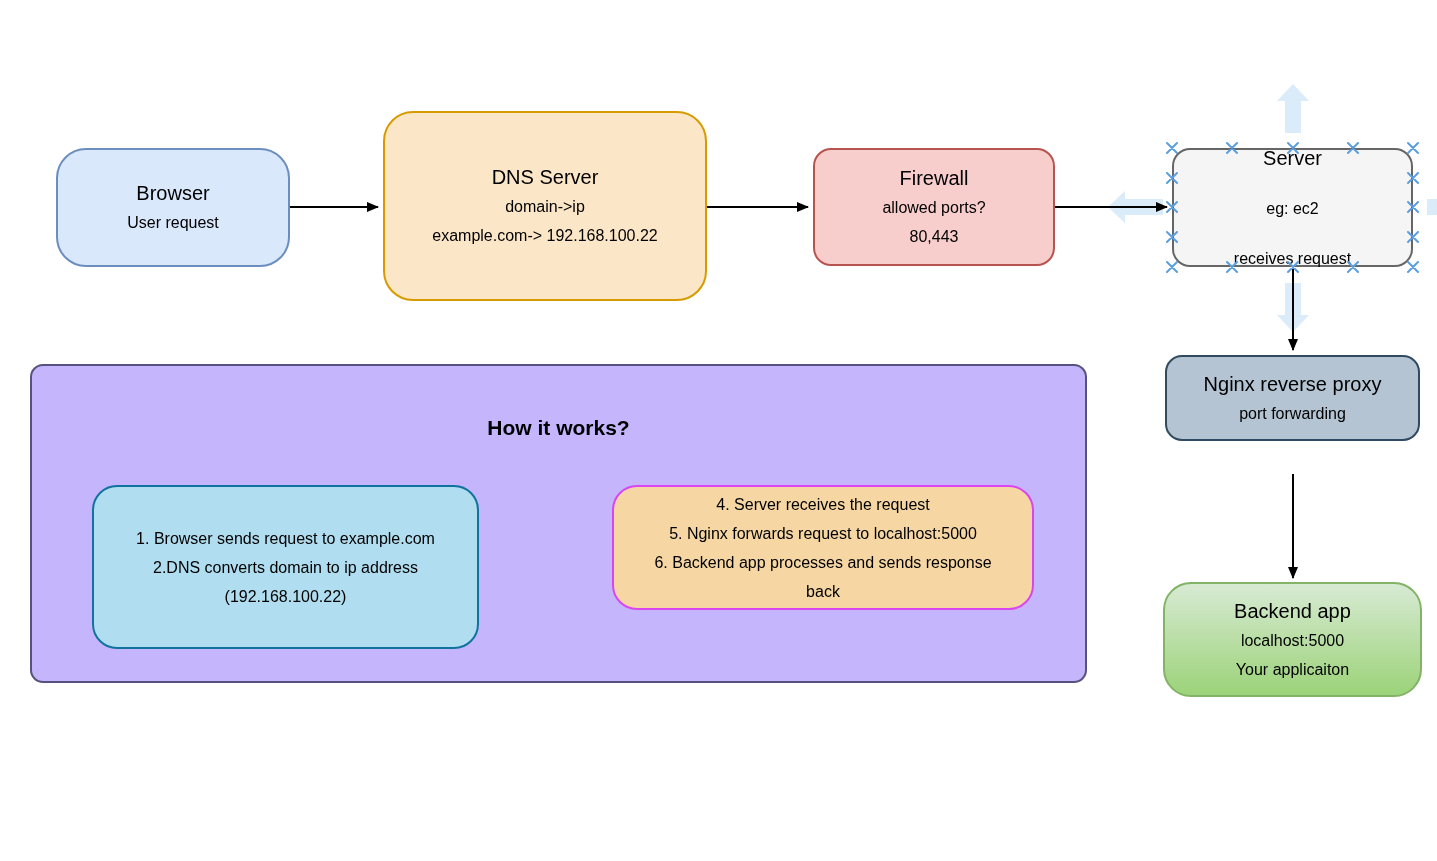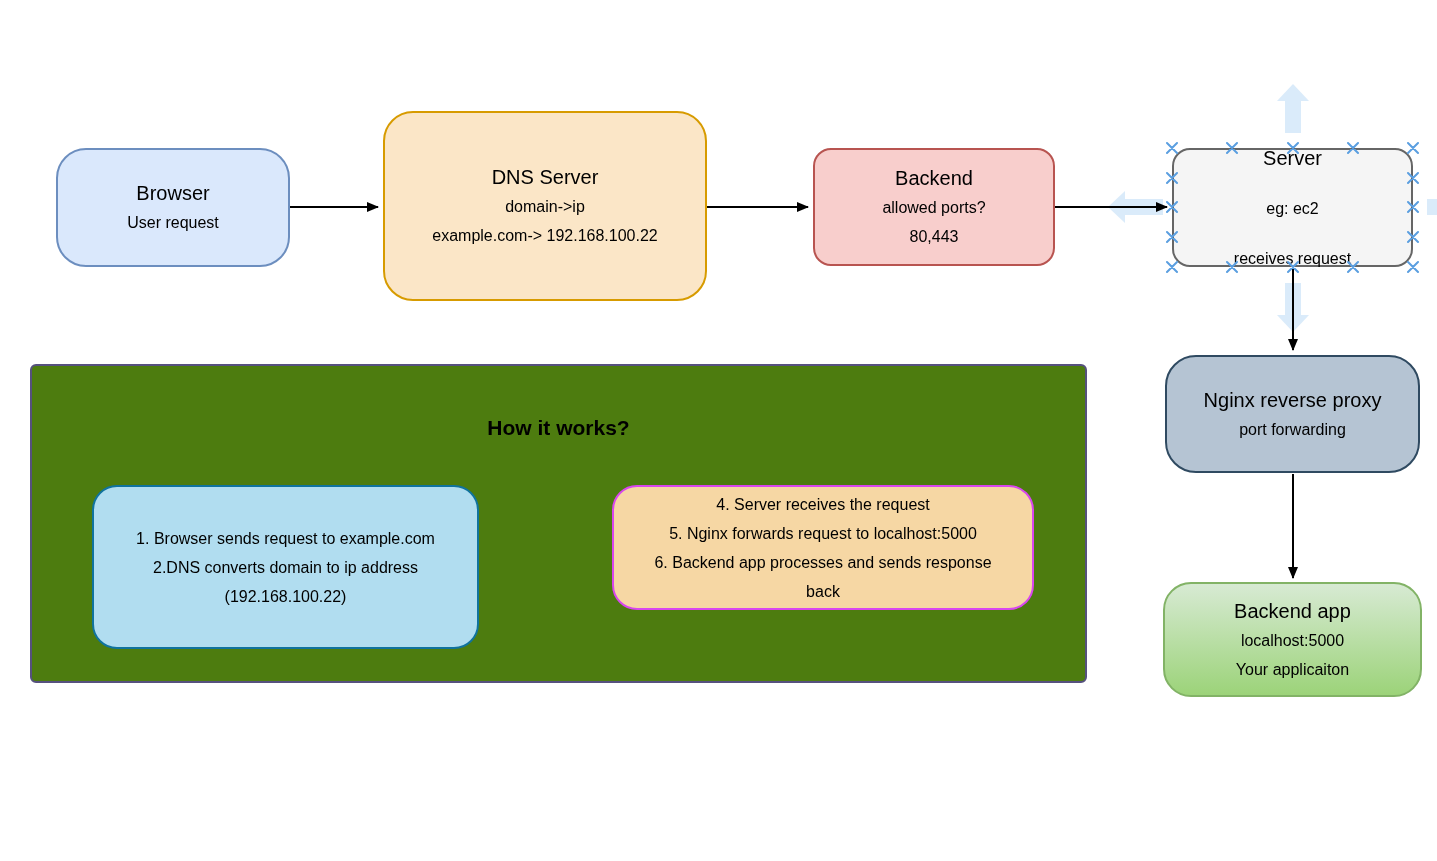--- a/index.html
+++ b/index.html
@@ -33,34 +33,34 @@
   }
   #node-firewall {
     left: 813px; top: 148px; width: 242px; height: 118px;
     background: #F8CECC; border: 2px solid #B85450; border-radius: 18px;
   }
   #node-server {
     left: 1172px; top: 148px; width: 241px; height: 119px;
     background: #F5F5F5; border: 2px solid #666666; border-radius: 18px; gap: 21px;
   }
   #node-nginx {
-    left: 1165px; top: 355px; width: 255px; height: 118px;
-    background: #B5C4D3; border: 2px solid #2F4A61; border-radius: 31px;
+    left: 1165px; top: 355px; width: 255px; height: 86px;
+    background: #B5C4D3; border: 2px solid #2F4A61; border-radius: 17px;
   }
   #node-backend {
     left: 1163px; top: 582px; width: 259px; height: 115px;
     background: linear-gradient(#D7EAD3, #9CD379);
     border: 2px solid #82B366; border-radius: 28px;
   }
 
   #explainer-container {
     position: absolute;
     left: 30px; top: 364px; width: 1057px; height: 319px;
     box-sizing: border-box;
-    background: #4d7c0f; border: 2px solid #56517E; border-radius: 6px; text-decoration: underline;
+    background: #c4b5fd; border: 2px solid #56517E; border-radius: 13px; text-decoration: underline;
   }
   #explainer-title {
     position: absolute;
     left: 0; top: 47px; width: 100%;
     text-align: center;
     font-size: 21px; font-weight: bold; line-height: 30px;
   }
   .steps-box {
     position: absolute;
     box-sizing: border-box;
@@ -98,21 +98,21 @@
     <div class="line">User request</div>
   </div>
 
   <div class="node" id="node-dns">
     <div class="title">DNS Server</div>
     <div class="line">domain-&gt;ip</div>
     <div class="line">example.com-&gt; 192.168.100.22</div>
   </div>
 
   <div class="node" id="node-firewall">
-    <div class="title">Backend</div>
+    <div class="title">Firewall</div>
     <div class="line">allowed ports?</div>
     <div class="line">80,443</div>
   </div>
 
   <div class="node" id="node-server">
     <div class="title">Server</div>
     <div class="line">eg: ec2</div>
     <div class="line">receives request</div>
   </div>
 

